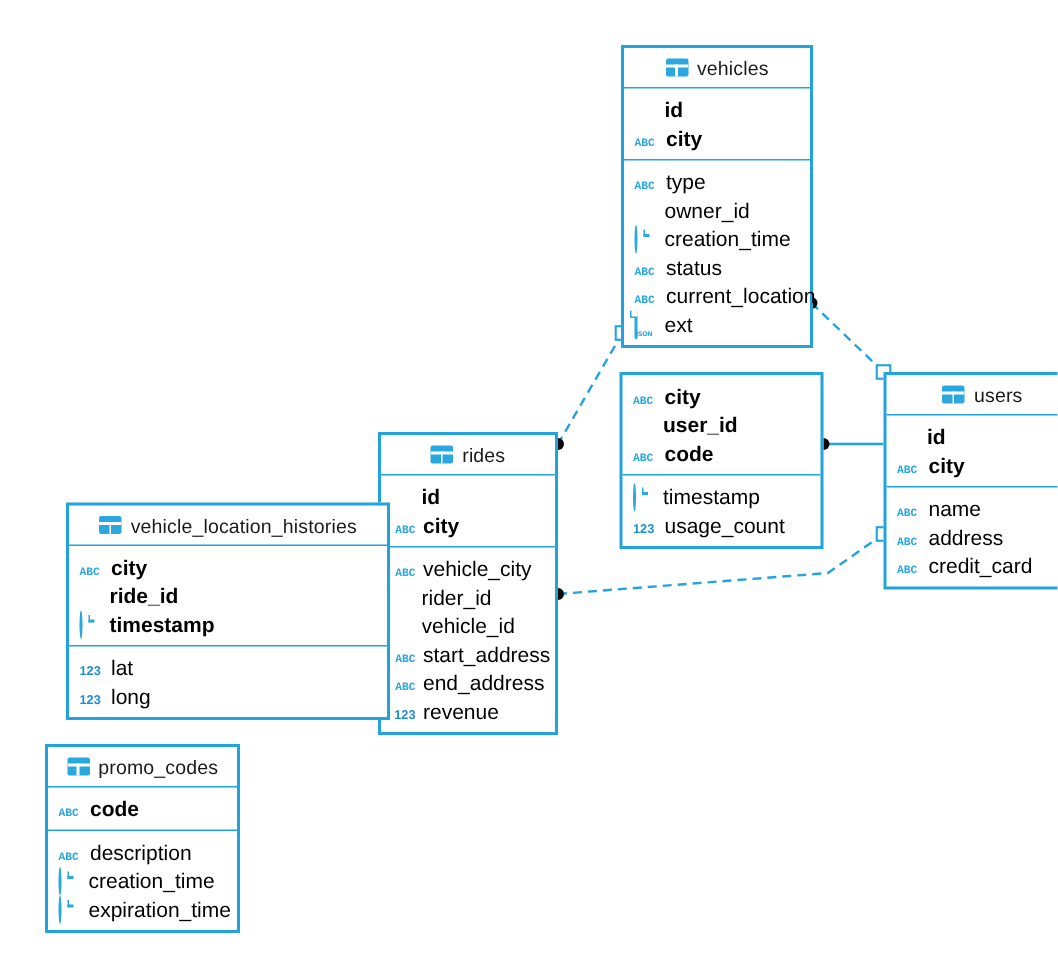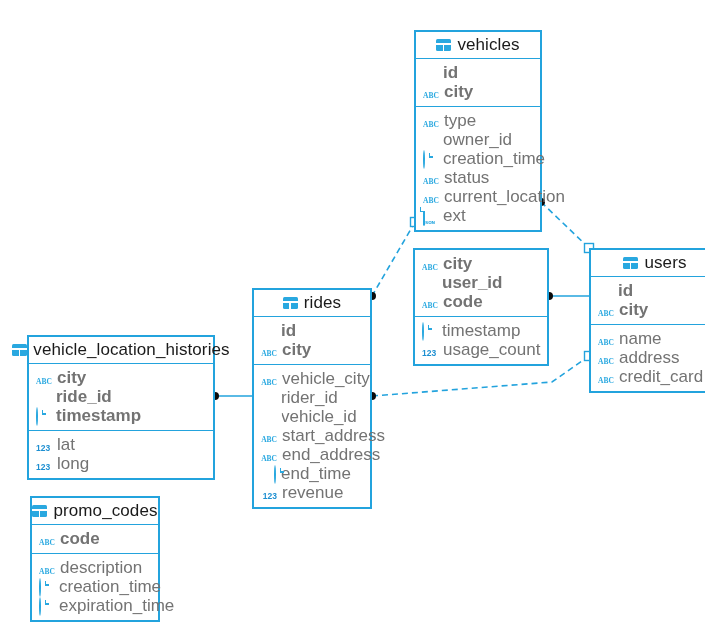--- a/index.html
+++ b/index.html
@@ -6,39 +6,39 @@
   body{width:705px;height:636px;position:relative;overflow:hidden;
        font-family:"Liberation Sans","DejaVu Sans",sans-serif;
        -webkit-font-smoothing:antialiased;}
   #canvas{position:absolute;inset:0;width:705px;height:636px;}
   svg.links{position:absolute;left:0;top:0;width:705px;height:636px;pointer-events:none;}
 
   .table-box{position:absolute;background:#ffffff;border:2px solid #23a3dd;
              box-sizing:border-box;z-index:5;}
   .tbl-header{display:flex;align-items:center;justify-content:center;gap:6px;
               height:26px;border-bottom:1px solid #23a3dd;padding:0 8px;}
-  .tbl-title{font-size:17px;color:#1a1a1a;white-space:nowrap;letter-spacing:0.1px;}
+  .tbl-title{font-size:13px;color:#1a1a1a;white-space:nowrap;letter-spacing:0.1px;}
   .section{padding:4px 0 5px 0;}
   .section + .section{border-top:1px solid #23a3dd;}
   .field{display:flex;align-items:center;gap:5px;height:19px;padding:0 7px;white-space:nowrap;}
-  .fname{font-size:17px;color:#737373;}
+  .fname{font-size:14px;color:#000000;}
   .pk .fname{font-weight:bold;}
 
   
   .ico{width:15px;height:15px;flex:0 0 15px;position:relative;display:inline-block;}
 
   
   .ico-table{width:15px;height:12px;flex:0 0 15px;background:#29a8e0;
              border-radius:1.5px;position:relative;overflow:hidden;}
   .ico-table:before{content:"";position:absolute;left:0;top:4px;width:100%;height:1.5px;background:#fff;}
   .ico-table:after{content:"";position:absolute;left:6.5px;top:4px;width:1.5px;height:100%;background:#fff;}
 
   
   .ico-abc{font-size:7.5px;font-weight:bold;color:#29a8e0;letter-spacing:0px;
-           line-height:15px;font-family:Liberation Serif, serif;}
+           line-height:15px;font-family:Liberation Mono, monospace;}
 
   
   .ico-123{font-size:8.5px;font-weight:bold;color:#1d8fd1;line-height:15px;
            font-family:"Liberation Sans",sans-serif;}
 
   
   .ico-id{width:14px;height:12px;background:#1d8fd1;border-radius:2px;position:relative;margin-top:1px;}
   .ico-id:before{content:"";position:absolute;left:2px;top:2.5px;width:4px;height:4px;
                  border-radius:50%;background:#fff;box-shadow:-0.5px 5px 0 0.5px #fff;}
   .ico-id:after{content:"";position:absolute;right:1.5px;top:3px;width:4.5px;height:1.5px;
@@ -214,30 +214,26 @@
           </div>
           <div class="field">
             <span class="ico" style="width: 16px; flex: 0 0 16px;"><span class="ico-abc">ABC</span></span>
             <span class="fname">start_address</span>
           </div>
           <div class="field">
             <span class="ico" style="width: 16px; flex: 0 0 16px;"><span class="ico-abc">ABC</span></span>
             <span class="fname">end_address</span>
           </div>
           <div class="field">
-            <span class="ico"><span class="ico-clock"></span></span>
-            <span class="fname">end_time</span>
-          </div>
-          <div class="field">
             <span class="ico" style="width: 16px; flex: 0 0 16px;"><span class="ico-123">123</span></span>
             <span class="fname">revenue</span>
           </div>
         </div>
       </div>
-      <div class="table-box" style="left: 27px; top: 335px; width: 188px;">
+      <div class="table-box" style="left: 44px; top: 335px; width: 216px;">
         <div class="tbl-header">
           <span class="ico-table"></span>
           <span class="tbl-title">vehicle_location_histories</span>
         </div>
         <div class="section">
           <div class="field pk">
             <span class="ico" style="width: 16px; flex: 0 0 16px;"><span class="ico-abc">ABC</span></span>
             <span class="fname">city</span>
           </div>
           <div class="field pk">

